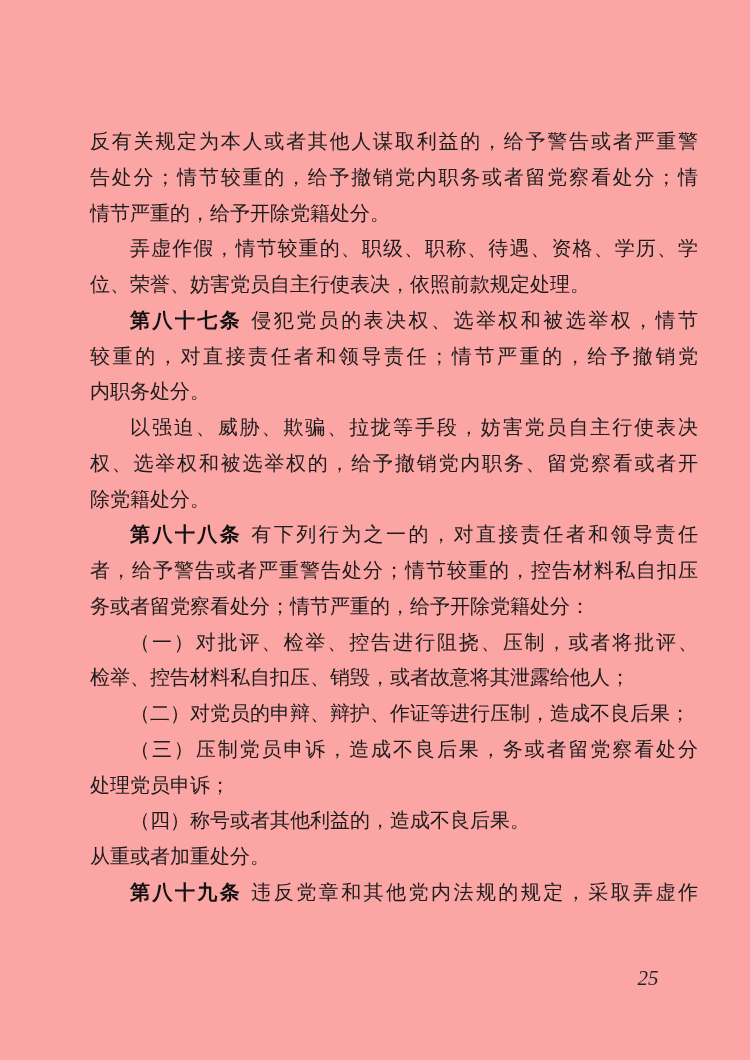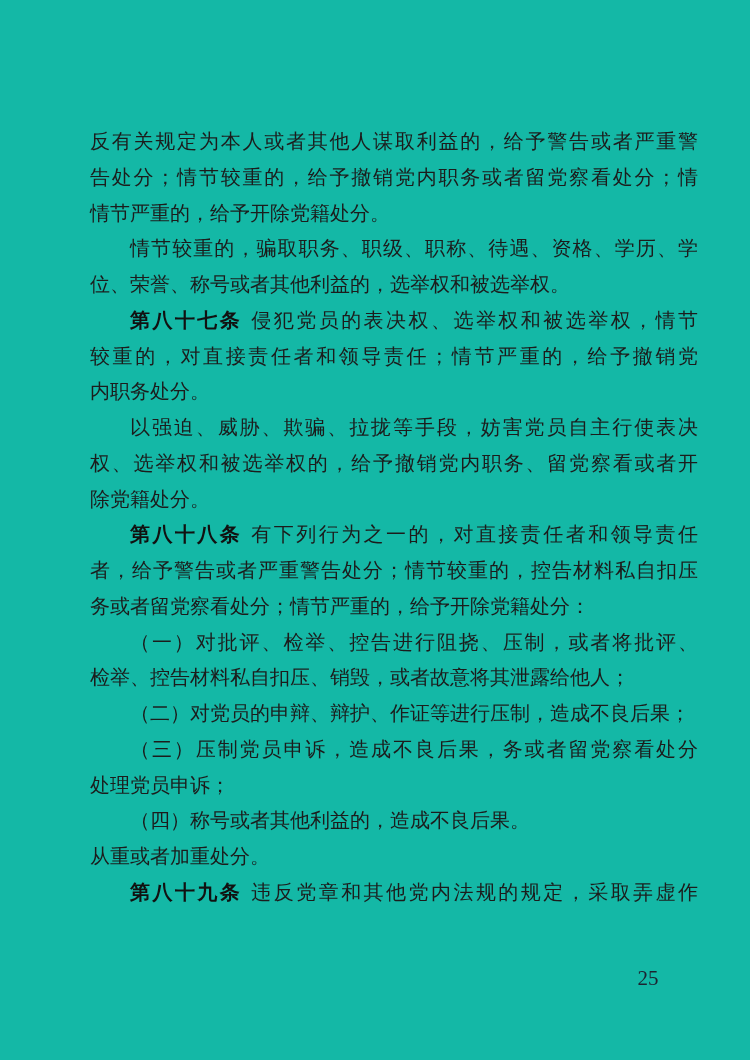--- a/index.html
+++ b/index.html
@@ -4,21 +4,21 @@
 <style>
   html, body {
     margin: 0;
     padding: 0;
     background: #ffffff;
   }
   .doc-page {
     position: relative;
     width: 750px;
     height: 1060px;
-    background: #14b8a6;
+    background: #fca5a5;
     overflow: hidden;
     font-family: "Liberation Serif", "DejaVu Serif", serif;
   }
   .text-block {
     position: absolute;
     left: 90px;
     top: 124px;
     width: 608px;
     font-size: 20px;
     line-height: 35.75px;
@@ -41,32 +41,33 @@
     margin-right: 0.45em;
   }
   .page-number {
     position: absolute;
     left: 628px;
     top: 966px;
     width: 40px;
     text-align: center;
     font-size: 21px;
     color: #1d2230;
+    font-style: italic;
   }
 </style>
 </head>
 <body>
 
 <div class="doc-page">
   <div class="text-block">
       <div class="line fill">反有关规定为本人或者其他人谋取利益的，给予警告或者严重警</div>
       <div class="line fill">告处分；情节较重的，给予撤销党内职务或者留党察看处分；情</div>
       <div class="line">情节严重的，给予开除党籍处分。</div>
-      <div class="line indent fill">情节较重的，骗取职务、职级、职称、待遇、资格、学历、学</div>
-      <div class="line">位、荣誉、称号或者其他利益的，选举权和被选举权。</div>
+      <div class="line indent fill">弄虚作假，情节较重的、职级、职称、待遇、资格、学历、学</div>
+      <div class="line">位、荣誉、妨害党员自主行使表决，依照前款规定处理。</div>
       <div class="line indent fill"><span class="lead">第八十七条</span>侵犯党员的表决权、选举权和被选举权，情节</div>
       <div class="line fill">较重的，对直接责任者和领导责任；情节严重的，给予撤销党</div>
       <div class="line">内职务处分。</div>
       <div class="line indent fill">以强迫、威胁、欺骗、拉拢等手段，妨害党员自主行使表决</div>
       <div class="line fill">权、选举权和被选举权的，给予撤销党内职务、留党察看或者开</div>
       <div class="line">除党籍处分。</div>
       <div class="line indent fill"><span class="lead">第八十八条</span>有下列行为之一的，对直接责任者和领导责任</div>
       <div class="line fill">者，给予警告或者严重警告处分；情节较重的，控告材料私自扣压</div>
       <div class="line">务或者留党察看处分；情节严重的，给予开除党籍处分：</div>
       <div class="line indent fill">（一）对批评、检举、控告进行阻挠、压制，或者将批评、</div>

